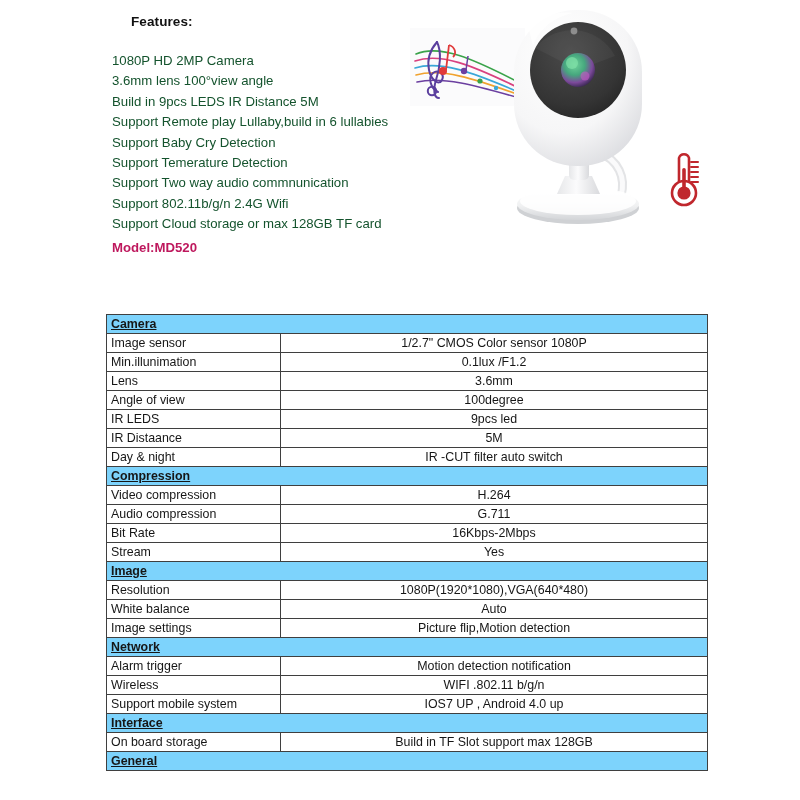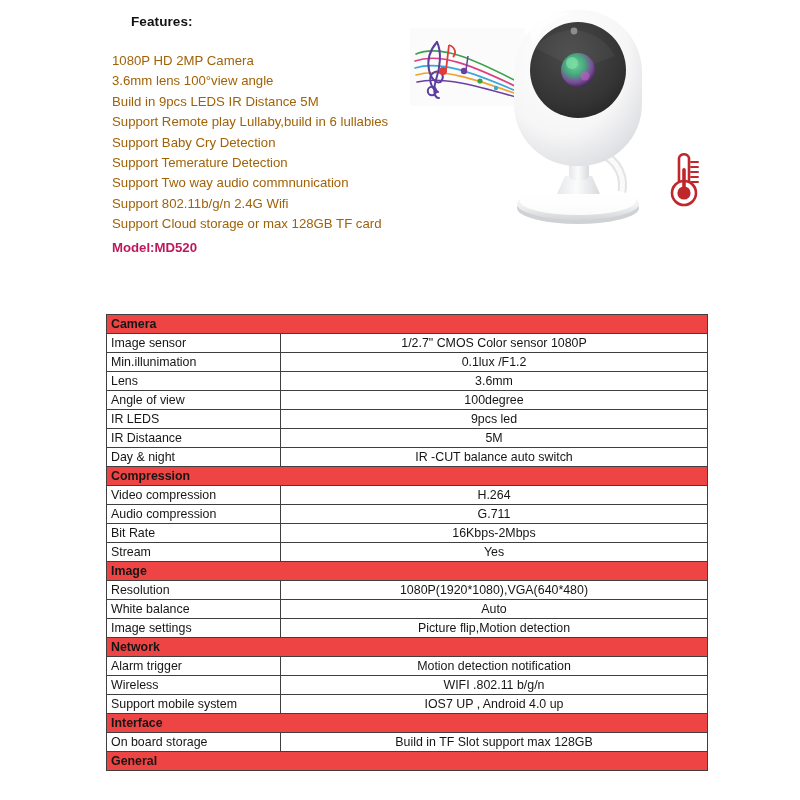--- a/index.html
+++ b/index.html
@@ -27,21 +27,21 @@
     font-size: 13.5px;
     font-weight: bold;
     letter-spacing: .1px;
     margin: 0 0 22px 0;
     color: #111;
     padding-left: 19px;
   }
   .feature-line {
     font-size: 13.2px;
     line-height: 20.4px;
-    color: #a16207;
+    color: #14532d;
     white-space: nowrap;
   }
   #model-label {
     position: absolute;
     left: 112px;
     top: 240px;
     font-size: 13.2px;
     font-weight: bold;
     color: #be185d;
   }
@@ -93,23 +93,24 @@
   #spec-table td {
     height: 18px;
     padding: 0 0 0 4px;
     border: 1px solid #3f3f3f;
     color: #161616;
     line-height: 17px;
     overflow: hidden;
     white-space: nowrap;
   }
   #spec-table tr.section-row td {
-    background: #ef4444;
+    background: #7dd3fc;
     font-weight: bold;
     border-color: #3f3f3f;
+    text-decoration: underline;
   }
   #spec-table td.value-cell {
     text-align: center;
     padding-left: 0;
   }
 </style>
 </head>
 <body>
 
 <div id="features-block">
@@ -261,21 +262,21 @@
       <tr>
         <td class="label-cell">IR LEDS</td>
         <td class="value-cell">9pcs led</td>
       </tr>
       <tr>
         <td class="label-cell">IR Distaance</td>
         <td class="value-cell">5M</td>
       </tr>
       <tr>
         <td class="label-cell">Day &amp; night</td>
-        <td class="value-cell">IR -CUT balance auto switch</td>
+        <td class="value-cell">IR -CUT filter auto switch</td>
       </tr>
       <tr class="section-row">
         <td colspan="2">Compression</td>
       </tr>
       <tr>
         <td class="label-cell">Video compression</td>
         <td class="value-cell">H.264</td>
       </tr>
       <tr>
         <td class="label-cell">Audio compression</td>

